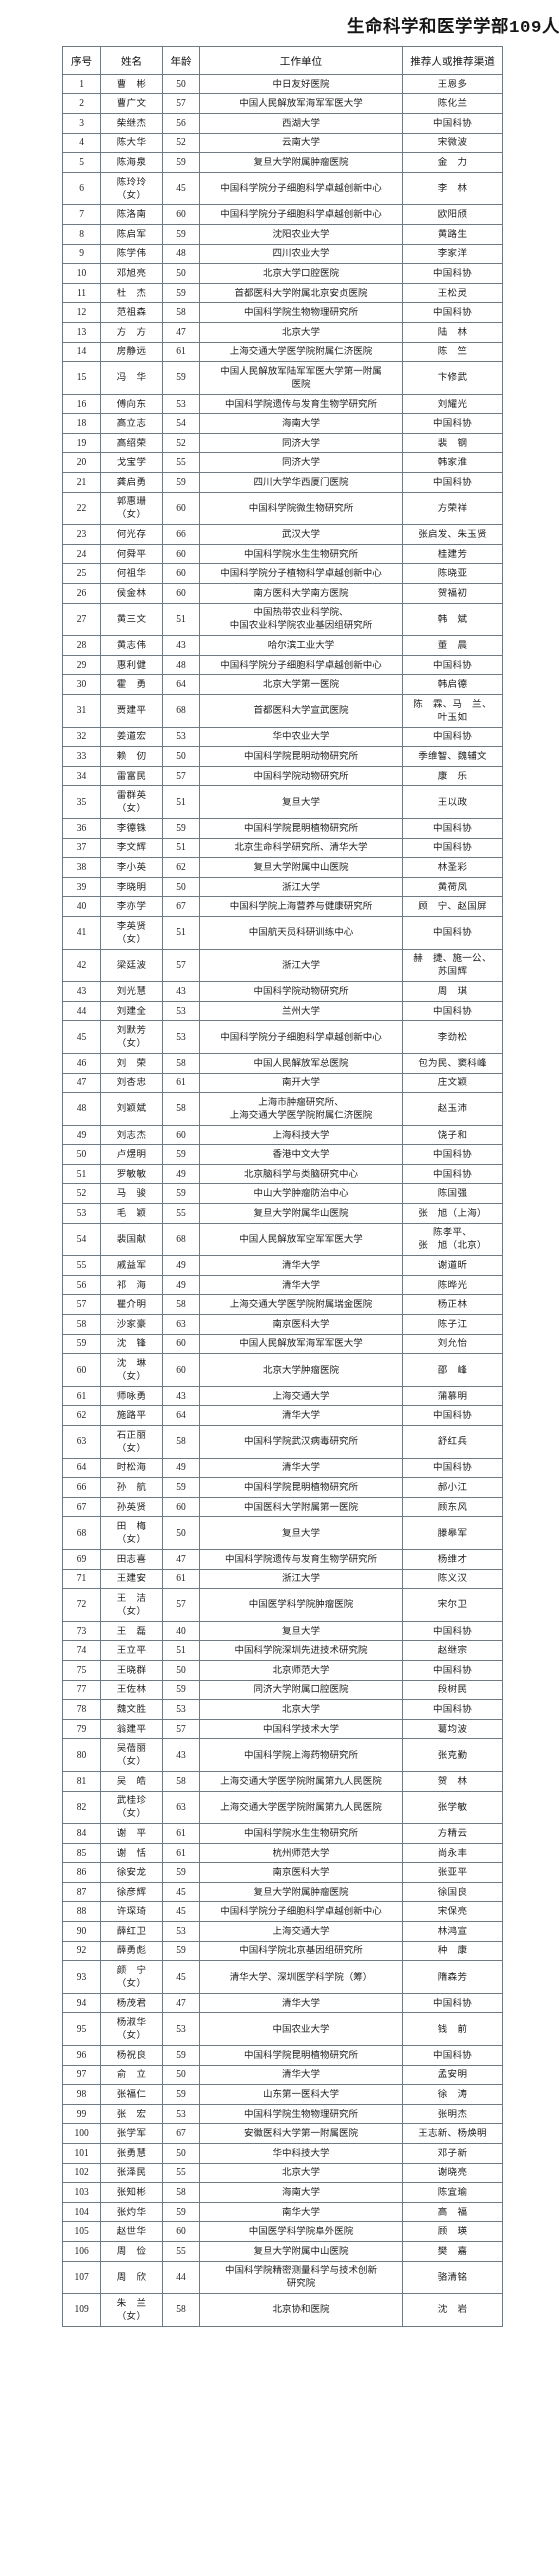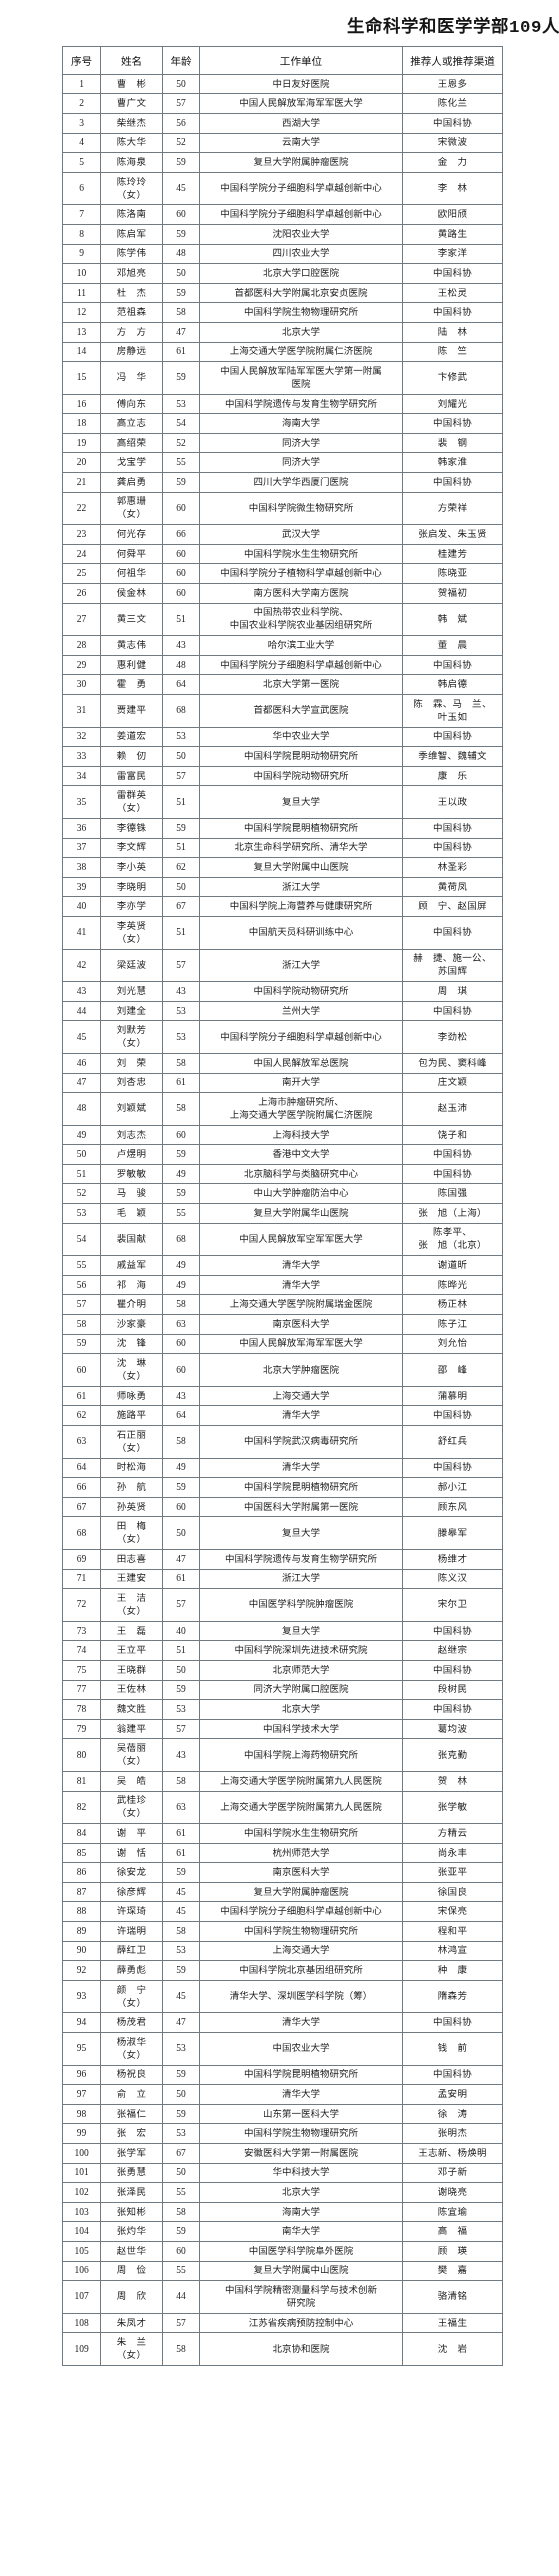--- a/index.html
+++ b/index.html
@@ -686,27 +686,20 @@
     <td class="c-rec">徐国良</td>
   </tr>
       <tr>
     <td class="c-no">88</td>
     <td class="c-name">许琛琦</td>
     <td class="c-age">45</td>
     <td class="c-unit">中国科学院分子细胞科学卓越创新中心</td>
     <td class="c-rec">宋保亮</td>
   </tr>
       <tr>
-    <td class="c-no">89</td>
-    <td class="c-name">许瑞明</td>
-    <td class="c-age">58</td>
-    <td class="c-unit">中国科学院生物物理研究所</td>
-    <td class="c-rec">程和平</td>
-  </tr>
-      <tr>
     <td class="c-no">90</td>
     <td class="c-name">薛红卫</td>
     <td class="c-age">53</td>
     <td class="c-unit">上海交通大学</td>
     <td class="c-rec">林鸿宣</td>
   </tr>
       <tr>
     <td class="c-no">92</td>
     <td class="c-name">薛勇彪</td>
     <td class="c-age">59</td>
@@ -815,27 +808,20 @@
   </tr>
       <tr>
     <td class="c-no">107</td>
     <td class="c-name">周　欣</td>
     <td class="c-age">44</td>
     <td class="c-unit">中国科学院精密测量科学与技术创新
 研究院</td>
     <td class="c-rec">骆清铭</td>
   </tr>
       <tr>
-    <td class="c-no">108</td>
-    <td class="c-name">朱凤才</td>
-    <td class="c-age">57</td>
-    <td class="c-unit">江苏省疾病预防控制中心</td>
-    <td class="c-rec">王福生</td>
-  </tr>
-      <tr>
     <td class="c-no">109</td>
     <td class="c-name">朱　兰
 （女）</td>
     <td class="c-age">58</td>
     <td class="c-unit">北京协和医院</td>
     <td class="c-rec">沈　岩</td>
   </tr>
     </tbody>
 </table>
 

